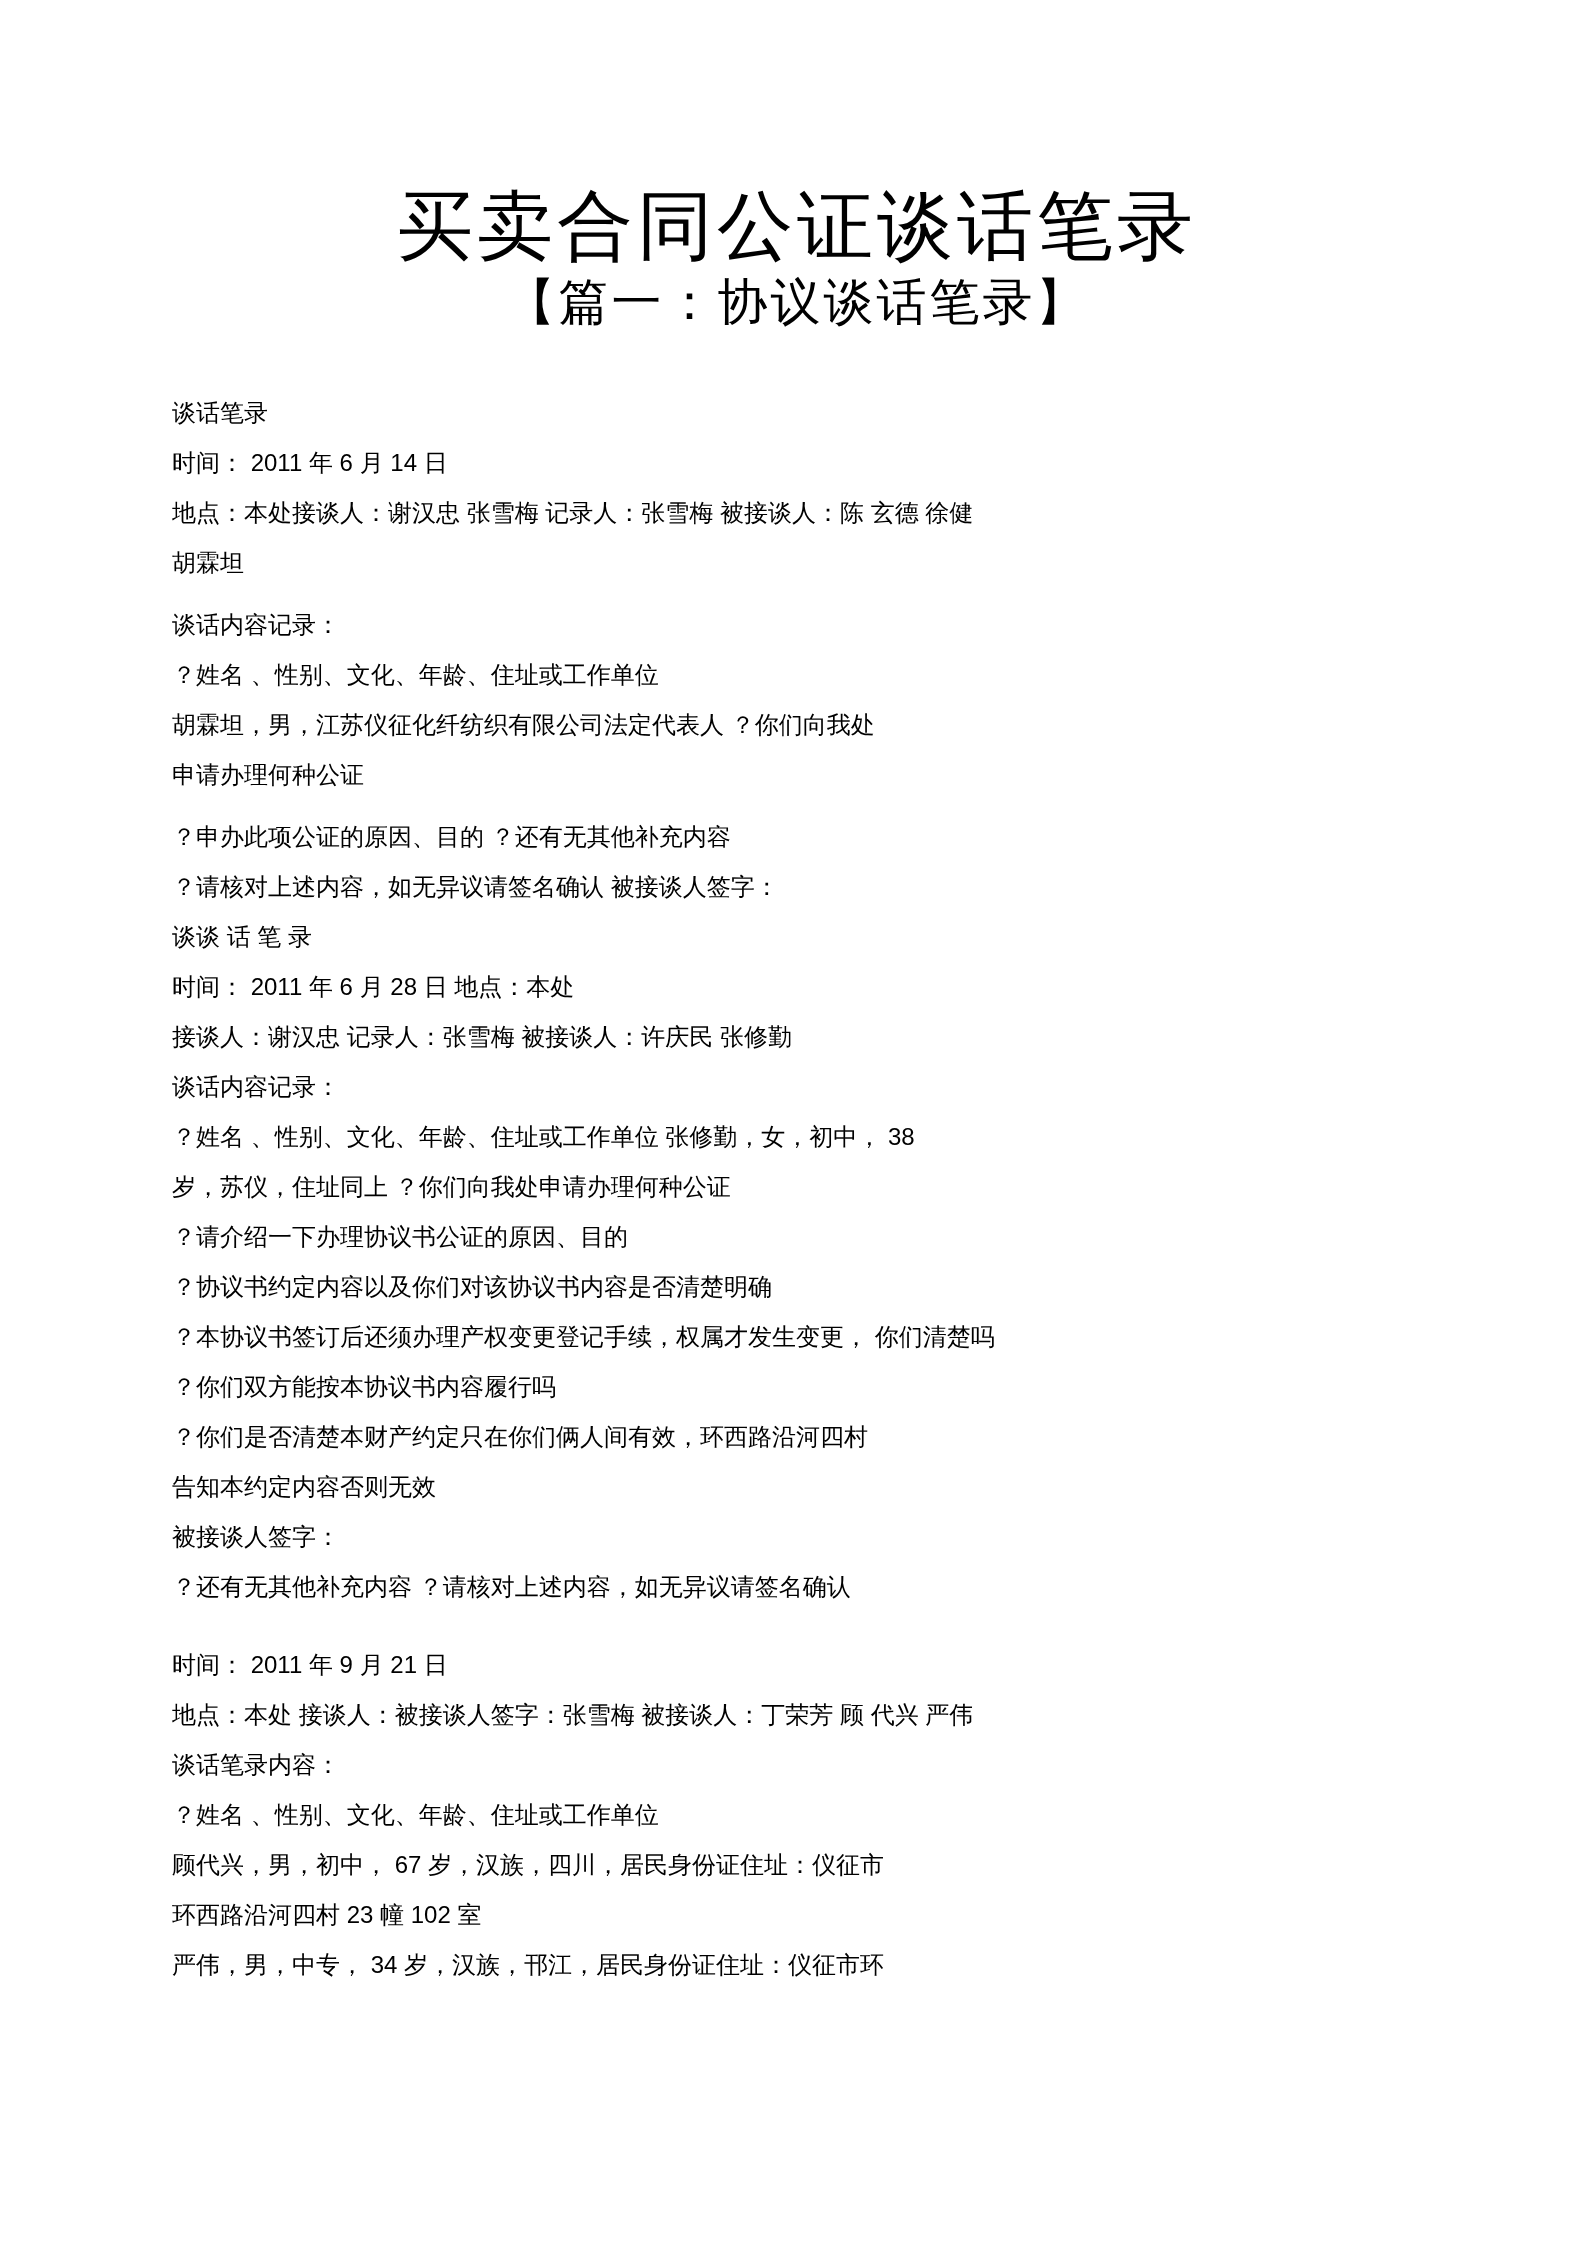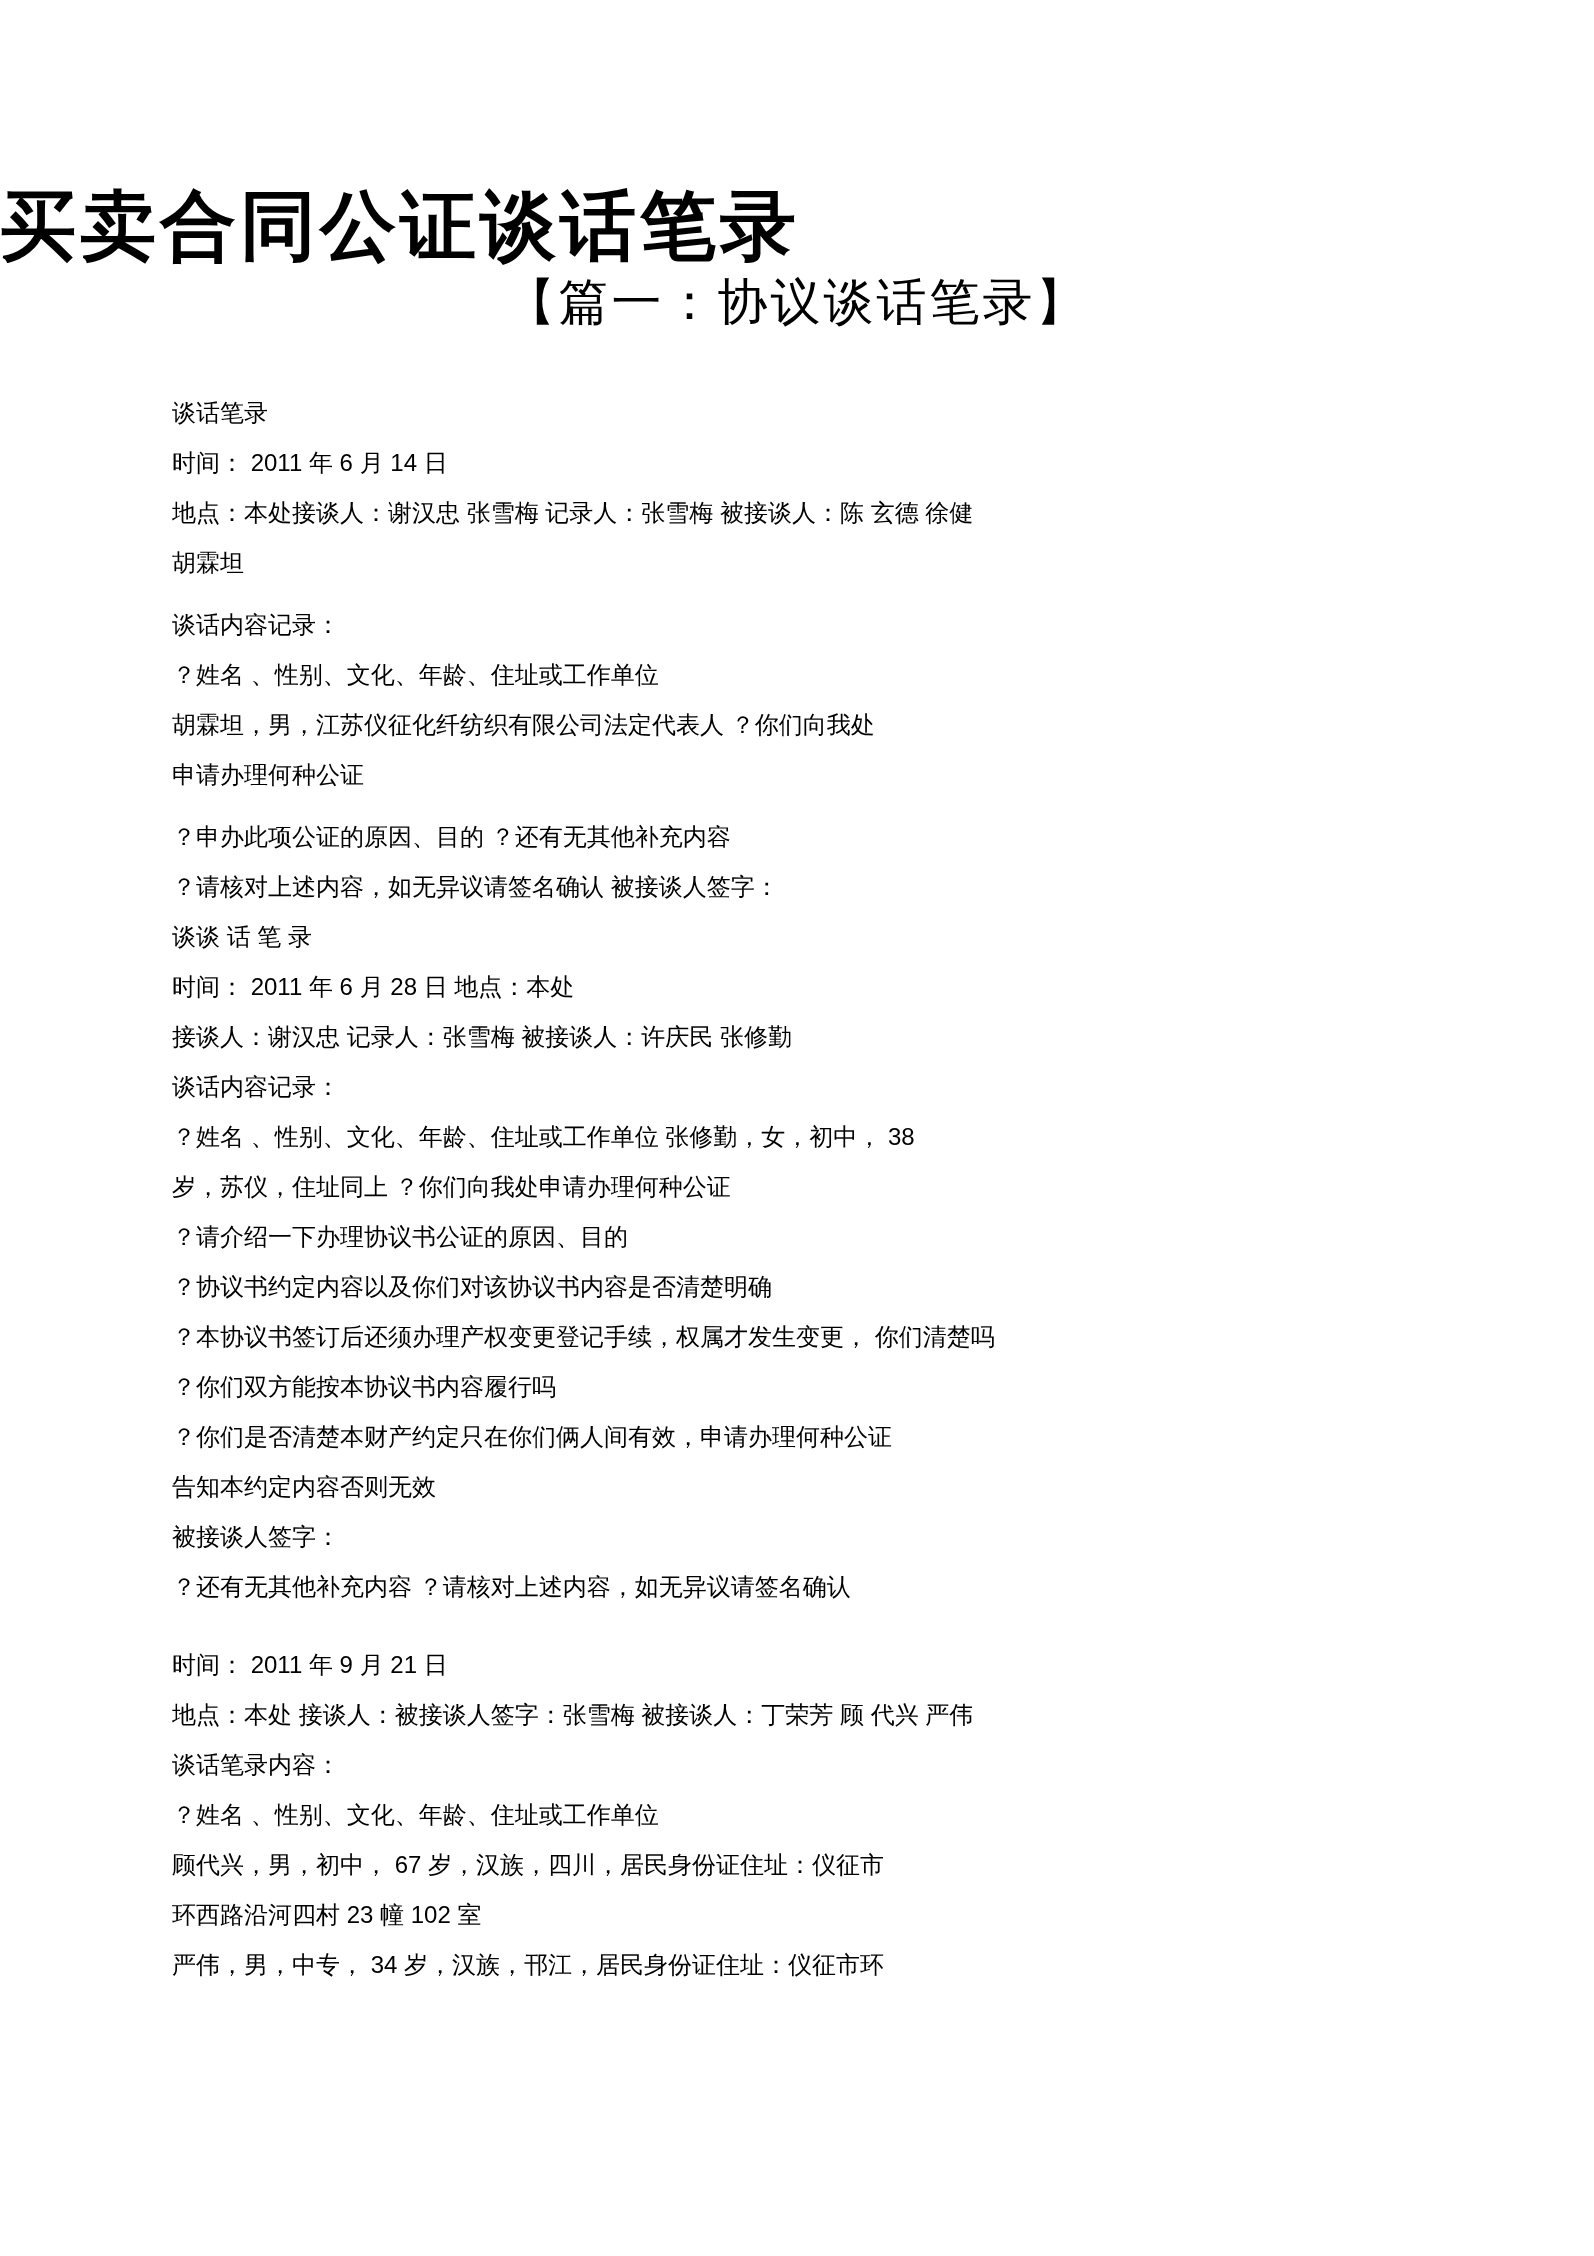--- a/index.html
+++ b/index.html
@@ -17,24 +17,24 @@
     position: relative;
     width: 1594px;
     height: 2256px;
     background: #ffffff;
     box-sizing: border-box;
     padding-top: 185px;
     color: #000000;
   }
   .title {
     margin: 0;
-    text-align: left;
+    text-align: center;
     font-size: 76px;
     line-height: 82px;
-    font-weight: 700;
+    font-weight: 400;
     letter-spacing: 4px;
     white-space: pre;
   }
   .subtitle {
     margin: 8px 0 0 0;
     text-align: center;
     font-size: 50px;
     line-height: 55px;
     font-weight: 400;
     letter-spacing: 3px;
@@ -76,21 +76,21 @@
       <div class="text-line">谈谈 话 笔 录</div>
       <div class="text-line">时间： 2011 年 6 月 28 日 地点：本处</div>
       <div class="text-line">接谈人：谢汉忠 记录人：张雪梅 被接谈人：许庆民 张修勤</div>
       <div class="text-line">谈话内容记录：</div>
       <div class="text-line">？姓名 、性别、文化、年龄、住址或工作单位 张修勤，女，初中， 38</div>
       <div class="text-line">岁，苏仪，住址同上 ？你们向我处申请办理何种公证</div>
       <div class="text-line">？请介绍一下办理协议书公证的原因、目的</div>
       <div class="text-line">？协议书约定内容以及你们对该协议书内容是否清楚明确</div>
       <div class="text-line">？本协议书签订后还须办理产权变更登记手续，权属才发生变更， 你们清楚吗</div>
       <div class="text-line">？你们双方能按本协议书内容履行吗</div>
-      <div class="text-line">？你们是否清楚本财产约定只在你们俩人间有效，申请办理何种公证</div>
+      <div class="text-line">？你们是否清楚本财产约定只在你们俩人间有效，环西路沿河四村</div>
       <div class="text-line">告知本约定内容否则无效</div>
       <div class="text-line">被接谈人签字：</div>
       <div class="text-line">？还有无其他补充内容 ？请核对上述内容，如无异议请签名确认</div>
       <div class="text-line gap-large">时间： 2011 年 9 月 21 日</div>
       <div class="text-line">地点：本处 接谈人：被接谈人签字：张雪梅 被接谈人：丁荣芳 顾 代兴 严伟</div>
       <div class="text-line">谈话笔录内容：</div>
       <div class="text-line">？姓名 、性别、文化、年龄、住址或工作单位</div>
       <div class="text-line">顾代兴，男，初中， 67 岁，汉族，四川，居民身份证住址：仪征市</div>
       <div class="text-line">环西路沿河四村 23 幢 102 室</div>
       <div class="text-line">严伟，男，中专， 34 岁，汉族，邗江，居民身份证住址：仪征市环</div>

